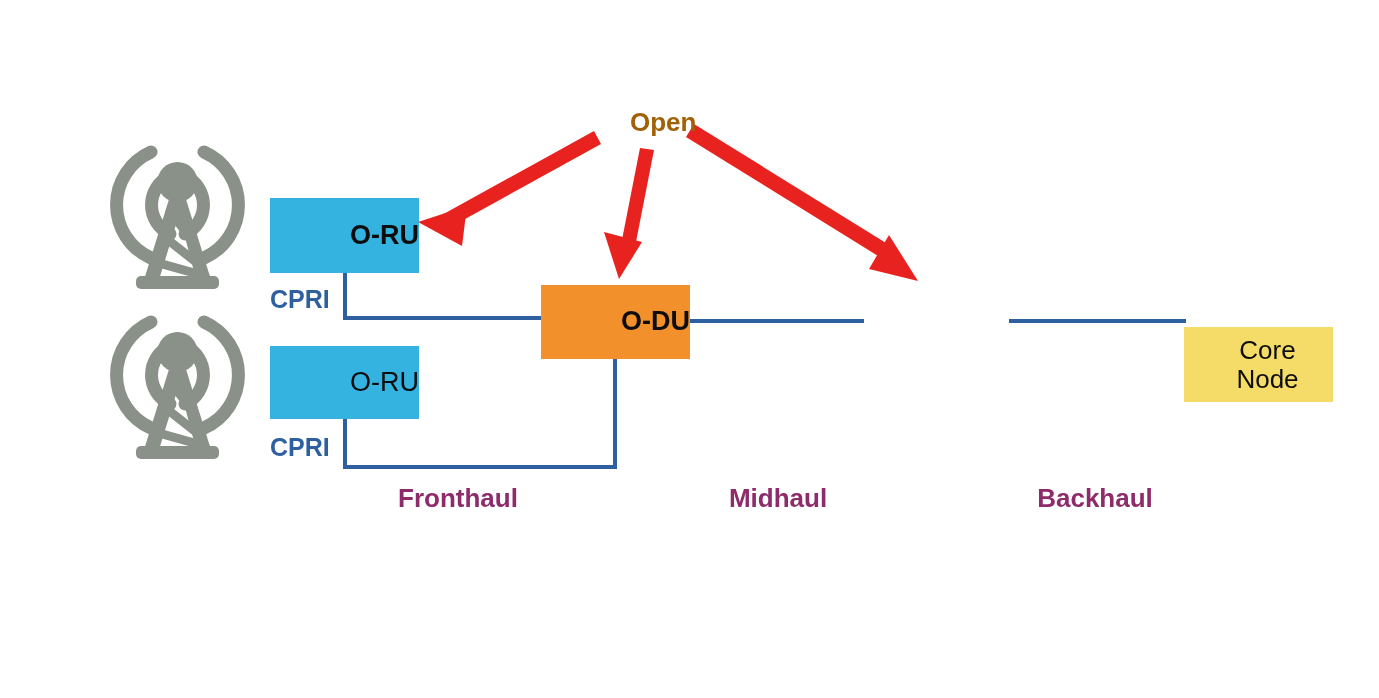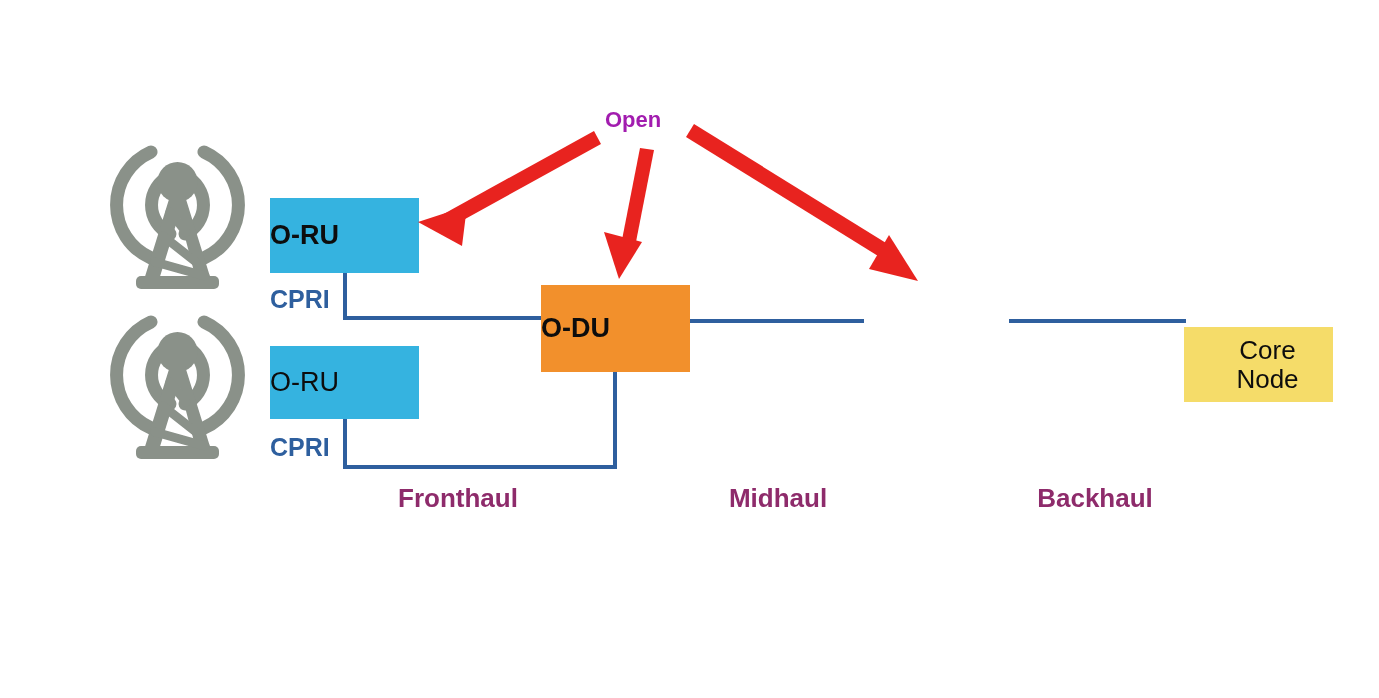--- a/index.html
+++ b/index.html
@@ -21,42 +21,42 @@
     position: absolute;
     left: 0;
     top: 0;
     width: 1379px;
     height: 698px;
   }
   .node-box {
     position: absolute;
     display: flex;
     align-items: center;
-    justify-content: flex-start;
+    justify-content: flex-end;
     text-align: center;
     color: #0d0d0d;
     box-sizing: border-box;
     line-height: 1.08;
   }
   .node-label {
     display: block;
     white-space: pre-line;
   }
   #box-oru-1 {
     left: 270px; top: 198px; width: 149px; height: 75px;
     background: #35b3e0;
     font-size: 27px; font-weight: bold;
   }
   #box-oru-2 {
     left: 270px; top: 346px; width: 149px; height: 73px;
     background: #35b3e0;
     font-size: 27px; font-weight: normal;
   }
   #box-odu {
-    left: 541px; top: 285px; width: 149px; height: 87px;
+    left: 541px; top: 285px; width: 149px; height: 74px;
     background: #f2902c;
     font-size: 27px; font-weight: bold;
   }
   #box-ocu {
     left: 862px; top: 285px; width: 149px; height: 73px;
     background: #66bf4b;
     font-size: 27px; font-weight: bold;
   }
   #box-core {
     left: 1184px; top: 283px; width: 149px; height: 75px;
@@ -80,23 +80,23 @@
     color: #8e2b6b;
     font-size: 26px;
     font-weight: bold;
     text-align: center;
   }
   #haul-fronthaul { left: 352px; top: 483px; width: 212px; }
   #haul-midhaul   { left: 672px; top: 483px; width: 212px; }
   #haul-backhaul  { left: 988px; top: 483px; width: 214px; }
   #open-label {
     position: absolute;
-    left: 605px; top: 107px;
-    color: #a21caf;
-    font-size: 22px;
+    left: 630px; top: 107px;
+    color: #a16207;
+    font-size: 26px;
     font-weight: bold;
   }
 </style>
 </head>
 <body>
 
 <div id="canvas">
 
   <svg class="layer" viewBox="0 0 1379 698" width="1379" height="698">
     <g stroke="#2e5f9e" stroke-width="4" fill="none" stroke-linecap="square">

